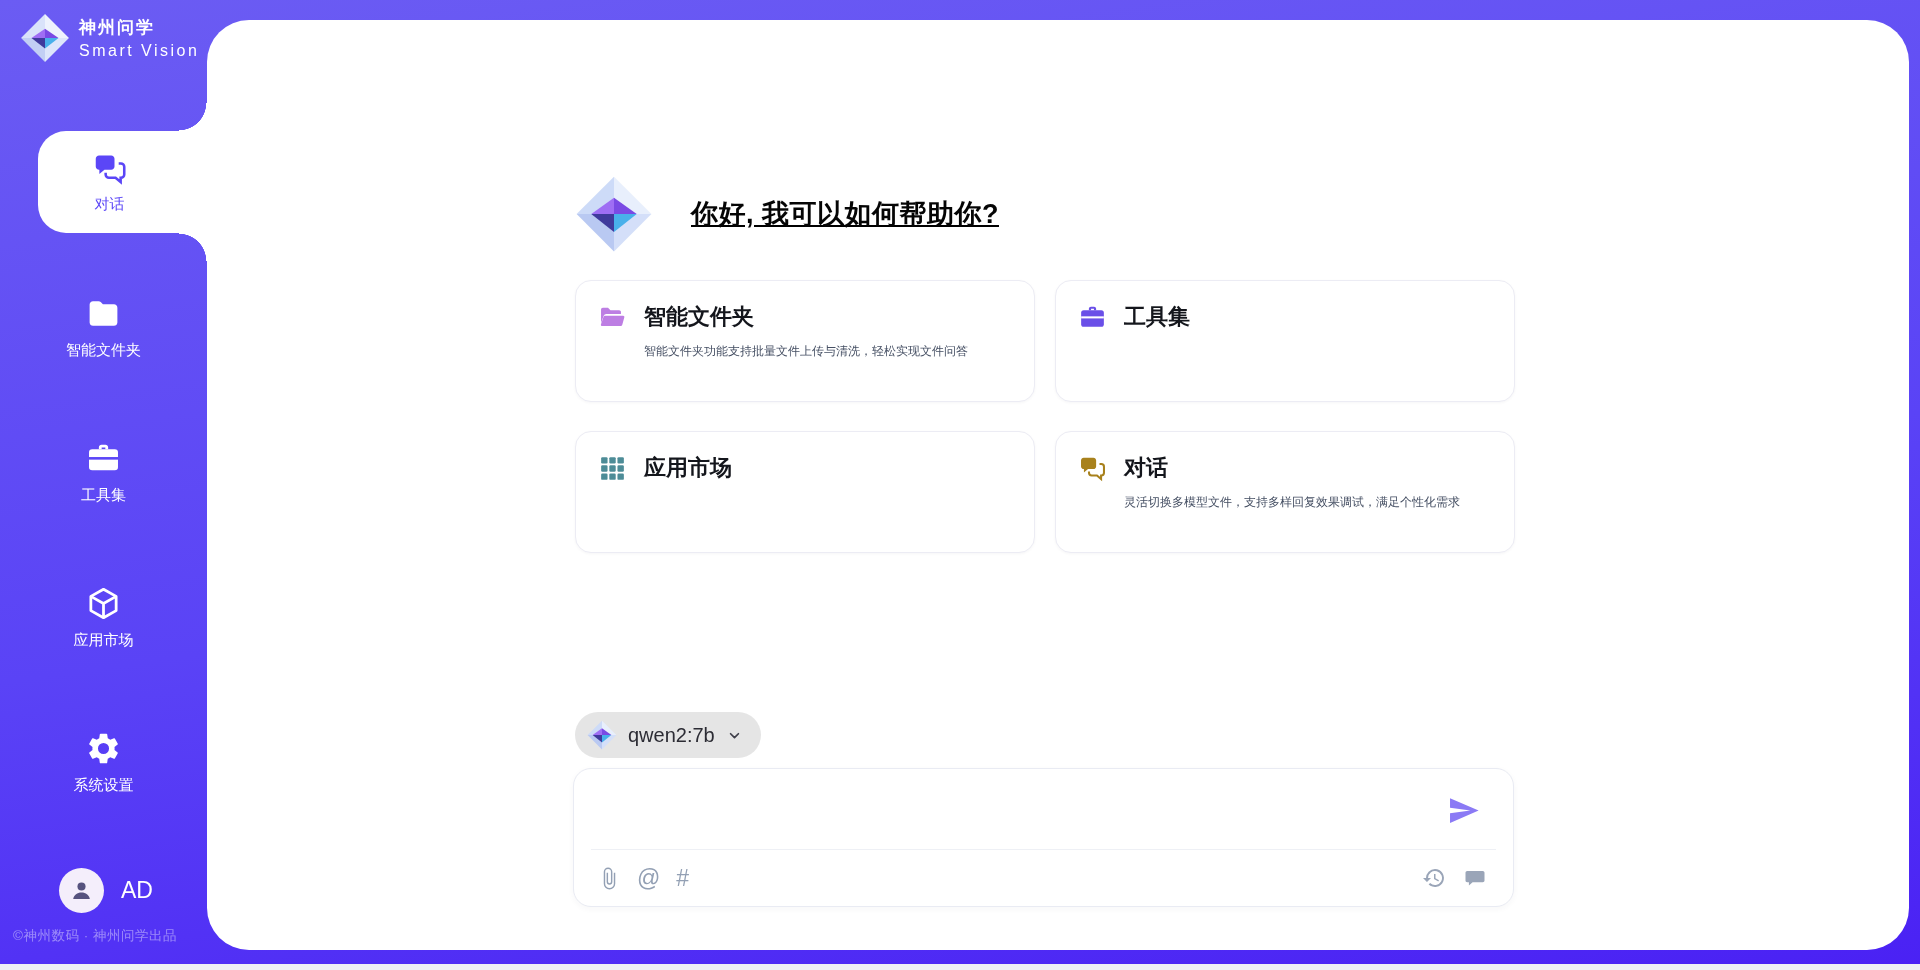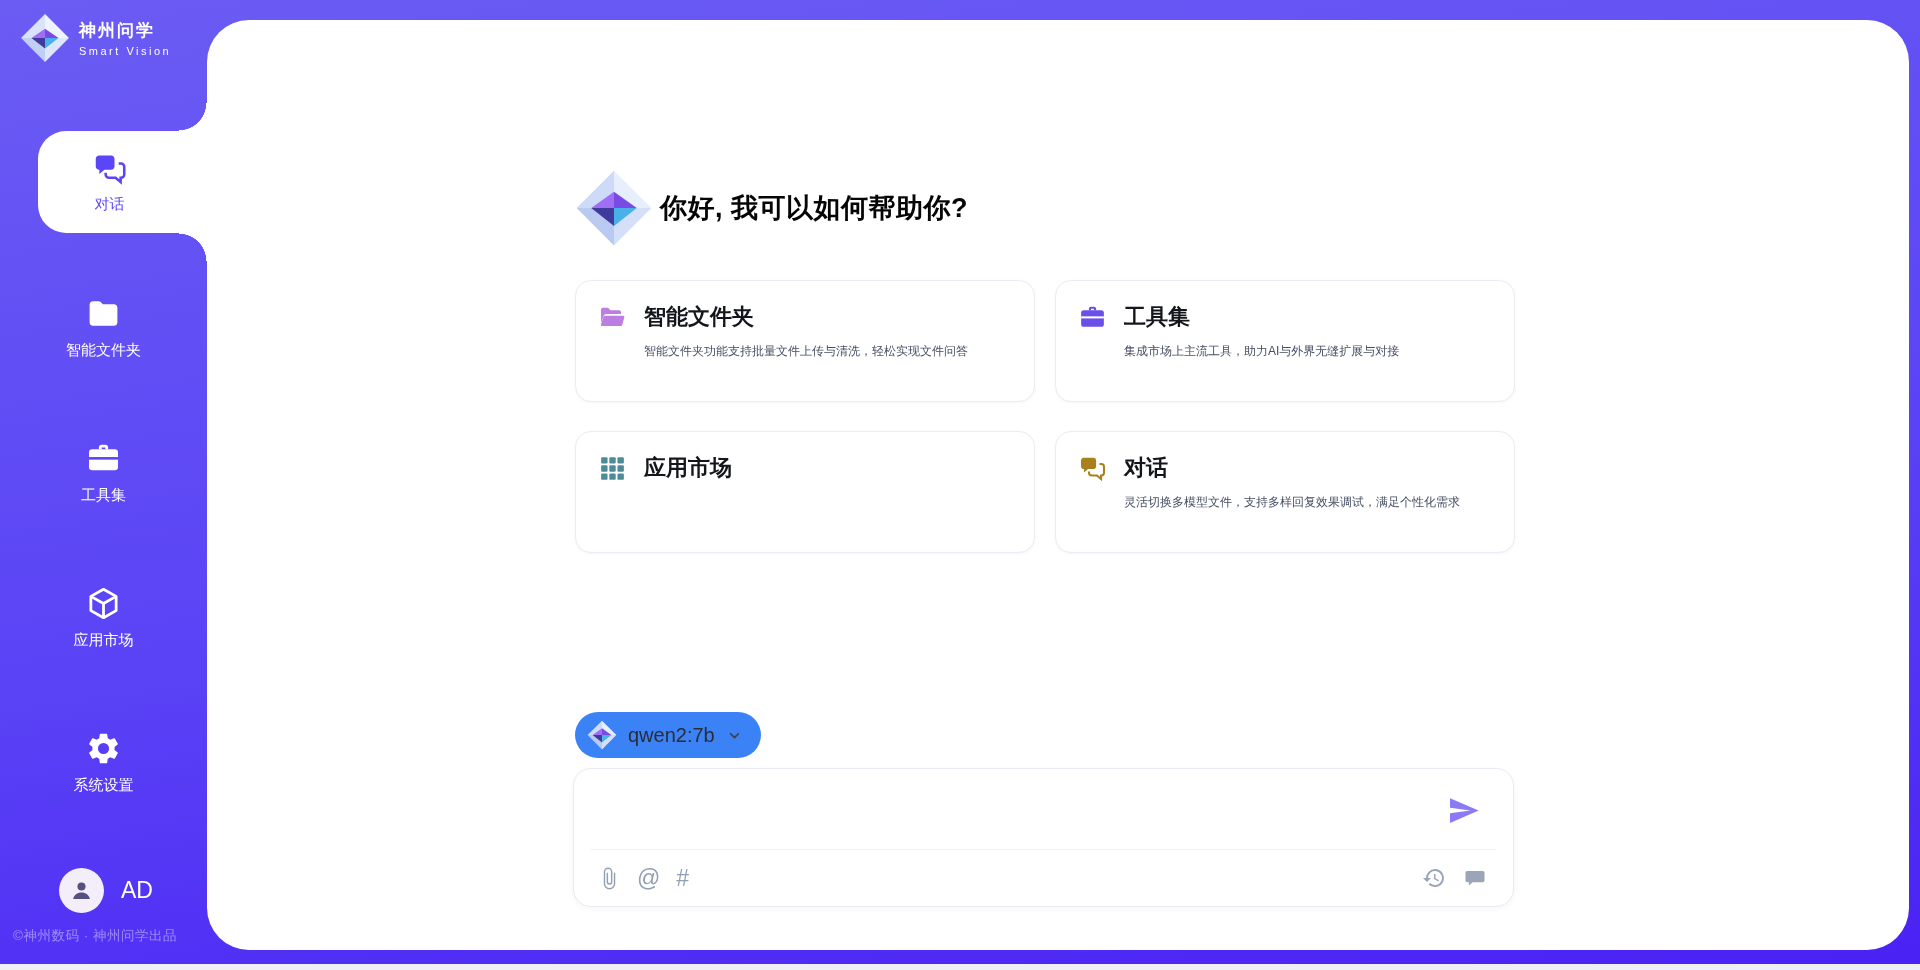--- a/index.html
+++ b/index.html
@@ -10,61 +10,61 @@
   .bottom-strip{position:absolute;left:0;right:0;bottom:0;height:6px;background:#eef0f5;}
 
   
   .surface{position:absolute;left:207px;top:20px;right:20px;bottom:20px;background:#fff;border-radius:42px;}
 
   
   .sidebar{position:absolute;left:0;top:0;width:207px;height:100%;}
   .brand{position:absolute;left:20px;top:13px;display:flex;align-items:center;gap:9px;}
   .brand .diamond{width:50px;height:50px;}
   .brand-name{font-size:17px;font-weight:bold;color:#fff;letter-spacing:2px;}
-  .brand-sub{font-size:11px;color:#fff;letter-spacing:2.5px;margin-top:3px;}
+  .brand-sub{font-size:16px;color:#fff;letter-spacing:2.5px;margin-top:3px;}
 
   .nav-item{position:absolute;left:0;width:207px;display:flex;flex-direction:column;align-items:center;gap:9px;color:#fff;cursor:pointer;}
   .nav-item svg{width:37px;height:37px;}
   .nav-label{font-size:15px;}
 
   .nav-pill{position:absolute;left:38px;top:131px;width:169px;height:102px;background:#fff;border-radius:28px 0 0 28px;cursor:pointer;}
   .nav-pill::before{content:"";position:absolute;right:0;top:-28px;width:28px;height:28px;
      background:radial-gradient(circle 28px at 0 0,rgba(255,255,255,0) 27px,#fff 27.5px);}
   .nav-pill::after{content:"";position:absolute;right:0;bottom:-28px;width:28px;height:28px;
      background:radial-gradient(circle 28px at 0 100%,rgba(255,255,255,0) 27px,#fff 27.5px);}
   .nav-pill .nav-inner{height:100%;display:flex;flex-direction:column;align-items:center;justify-content:center;gap:8px;color:#5b46f7;padding-right:26px;}
   .nav-pill svg{width:36px;height:36px;}
 
   .user-row{position:absolute;left:59px;top:868px;display:flex;align-items:center;gap:17px;cursor:pointer;}
   .avatar{width:45px;height:45px;border-radius:50%;background:#f4eefb;display:flex;align-items:center;justify-content:center;}
   .avatar svg{width:27px;height:27px;color:#56527e;}
   .user-name{color:#fff;font-size:23px;}
   .side-footer{position:absolute;left:13px;top:927px;font-size:13.5px;color:rgba(255,255,255,.42);letter-spacing:.5px;white-space:nowrap;text-align:right;}
 
   
-  .hero{position:absolute;left:368px;top:148px;display:flex;align-items:center;gap:7px;}
+  .hero{position:absolute;left:368px;top:154px;display:flex;align-items:center;gap:38px;text-decoration:underline;}
   .hero .diamond{width:78px;height:80px;}
   .hero-text{font-size:27px;font-weight:900;color:#050505;letter-spacing:.5px;}
 
   
   .cards{position:absolute;left:368px;top:260px;width:941px;display:grid;grid-template-columns:460px 460px;column-gap:20px;row-gap:29px;}
   .card{height:122px;box-sizing:border-box;background:#fff;border:1px solid #ececf4;border-radius:16px;
         padding:21px 10px 0 22px;cursor:pointer;box-shadow:0 1px 3px rgba(30,30,60,.04);}
   .card-head{display:flex;align-items:center;gap:17px;}
   .card-head svg{width:29px;height:29px;flex:none;}
   .card-title{font-size:22px;font-weight:800;color:#14161c;}
   .card-desc{margin:7px 8px 0 46px;font-size:12px;line-height:25px;color:#454f63;}
   .ic-folder-open{color:#bd7ee3;}
   .ic-briefcase-card{color:#6a4fe8;--slot:#fff;}
   .ic-grid{color:#4d8c97;}
   .ic-chat-card{color:#a8811c;}
 
   
   .model-pill{position:absolute;left:368px;top:692px;height:46px;display:inline-flex;align-items:center;gap:11px;
-        background:#3b82f6;border-radius:23px;padding:0 18px 0 12px;cursor:pointer;}
+        background:#e5e5e5;border-radius:23px;padding:0 18px 0 12px;cursor:pointer;}
   .model-pill .diamond{width:30px;height:30px;}
   .model-name{font-size:20px;color:#2c2c34;}
   .model-chevron svg{width:17px;height:17px;color:#3f3f4a;display:block;}
 
   
   .composer{position:absolute;left:366px;top:748px;width:941px;height:139px;box-sizing:border-box;
         border:1px solid #e9ebf3;border-radius:18px;background:#fff;box-shadow:0 2px 6px rgba(40,40,80,.04);}
   .composer textarea{position:absolute;left:24px;top:17px;width:800px;height:54px;border:none;outline:none;resize:none;
         font-size:22px;font-family:inherit;color:#333;background:transparent;}
   .composer textarea::placeholder{color:#a3adc0;}
@@ -188,21 +188,20 @@
 
       <div class="card">
         <div class="card-head">
           <svg class="ic-briefcase-card" viewBox="0 0 24 24">
             <path d="M9 6V4.7C9 3.8 9.8 3 10.7 3h2.6c.9 0 1.7.8 1.7 1.7V6h-1.8V4.8h-2.4V6z" fill="currentColor"></path>
             <rect x="2.6" y="6" width="18.8" height="13.6" rx="2.1" fill="currentColor"></rect>
             <line x1="2.6" y1="11.9" x2="21.4" y2="11.9" stroke="var(--slot,#fff)" stroke-width="1.7"></line>
           </svg>
           <div class="card-title">工具集</div>
         </div>
-        <div class="card-desc">集成市场上主流工具，助力AI与外界无缝扩展与对接</div>
       </div>
 
       <div class="card">
         <div class="card-head">
           <svg class="ic-grid" viewBox="0 0 24 24">
             <g fill="currentColor">
               <rect x="2.6" y="2.6" width="5.3" height="5.3" rx="1"></rect>
               <rect x="9.35" y="2.6" width="5.3" height="5.3" rx="1"></rect>
               <rect x="16.1" y="2.6" width="5.3" height="5.3" rx="1"></rect>
               <rect x="2.6" y="9.35" width="5.3" height="5.3" rx="1"></rect>

